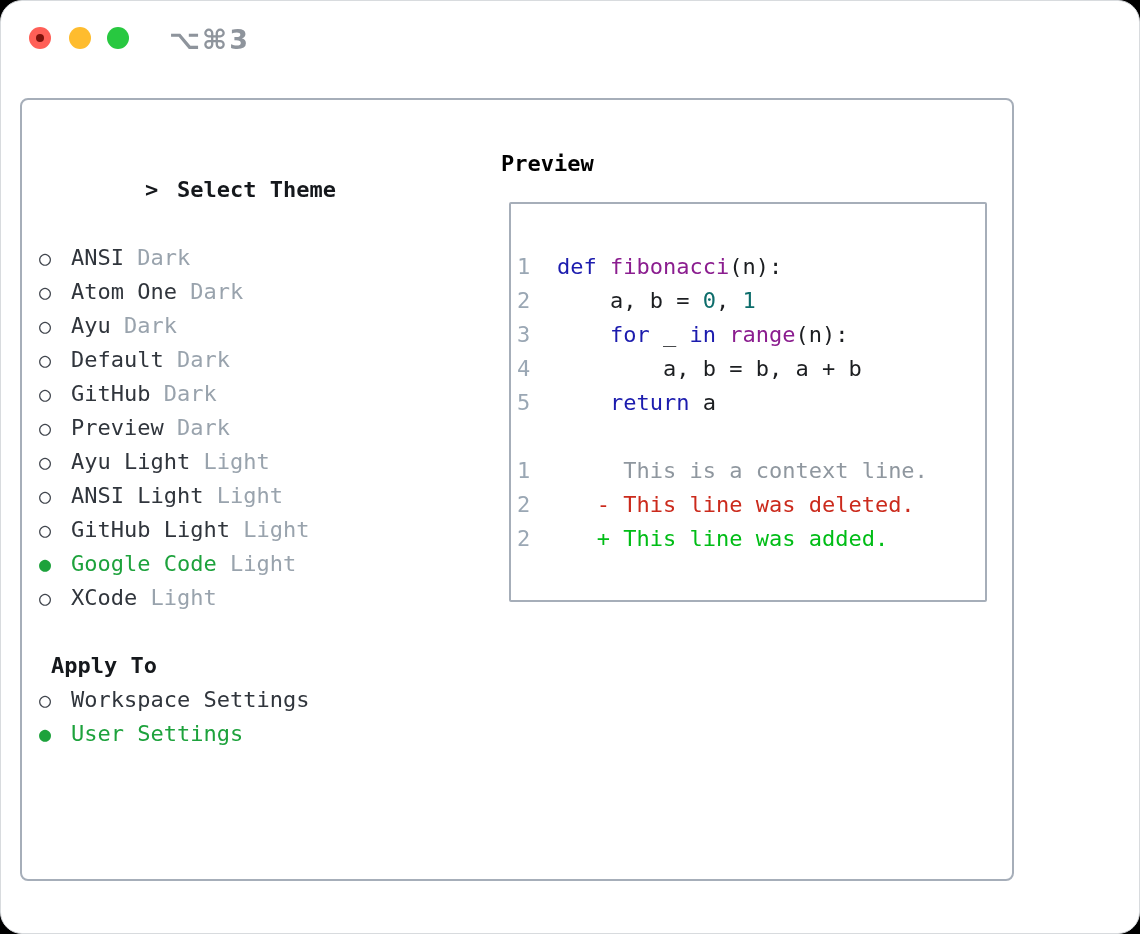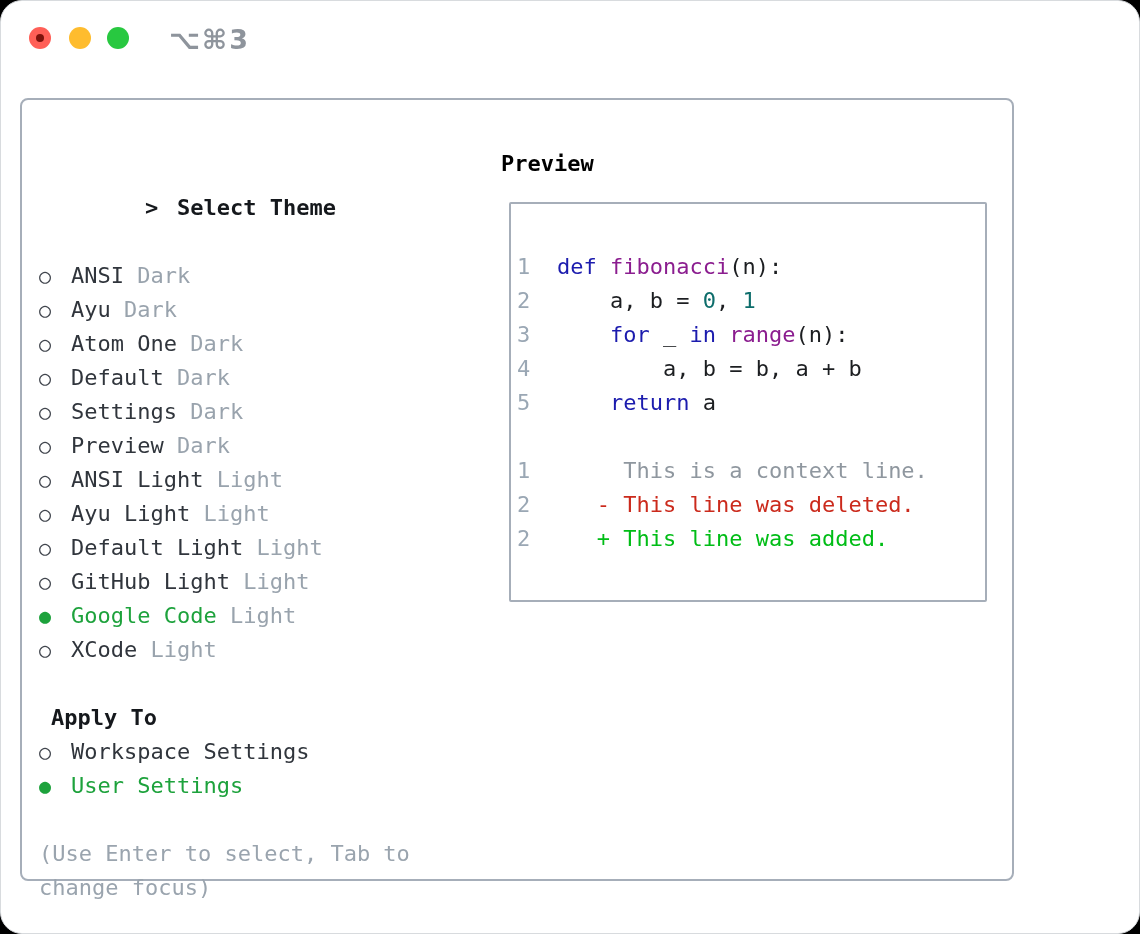--- a/index.html
+++ b/index.html
@@ -29,21 +29,21 @@
   .shortcut{
     position:absolute;left:168px;top:23px;
     font-family:"DejaVu Sans","Liberation Sans",sans-serif;
     font-size:27px;font-weight:600;color:#8e949c;letter-spacing:2px;
   }
   
   .main-box{
     position:absolute;left:19px;top:97px;width:994px;height:783px;
     border:2px solid #a6aeb9;border-radius:8px;box-sizing:border-box;
   }
-  .left-col{position:absolute;left:17px;top:57px;width:430px;}
+  .left-col{position:absolute;left:17px;top:39px;width:430px;}
   .row{min-height:34px;line-height:34px;font-size:22px;white-space:pre-wrap;}
   .row .marker{display:inline-block;width:14px;margin-right:18px;font-size:20px;color:#40454d;}
   .row.header{font-weight:700;color:#15181c;}
   .row .prompt{display:inline-block;width:14px;margin-right:18px;font-weight:700;color:#15181c;}
   .theme-name{color:#30353c;text-align:center;}
   .variant{color:#99a3ad;}
   .row.selected .marker,.row.selected .theme-name,.row.selected .opt-label{color:var(--green);}
   .opt-label{color:#30353c;}
   .apply-title{margin-left:12px;font-weight:700;color:#15181c;}
   .hint{color:#9aa4ae;}
@@ -84,40 +84,38 @@
   </div>
 
   <div class="main-box">
 
     <div class="left-col">
       <div class="row header">
         <span class="prompt">&gt;</span><span>Select Theme</span>
       </div>
       <div id="theme-list">
           <div class="row"><span class="marker">○</span><span class="theme-name">ANSI</span><span class="variant"> Dark</span></div>
+          <div class="row"><span class="marker">○</span><span class="theme-name">Atom One</span><span class="variant"> Dark</span></div>
           <div class="row"><span class="marker">○</span><span class="theme-name">Ayu</span><span class="variant"> Dark</span></div>
-          <div class="row"><span class="marker">○</span><span class="theme-name">Atom One</span><span class="variant"> Dark</span></div>
           <div class="row"><span class="marker">○</span><span class="theme-name">Default</span><span class="variant"> Dark</span></div>
-          <div class="row"><span class="marker">○</span><span class="theme-name">Settings</span><span class="variant"> Dark</span></div>
+          <div class="row"><span class="marker">○</span><span class="theme-name">GitHub</span><span class="variant"> Dark</span></div>
           <div class="row"><span class="marker">○</span><span class="theme-name">Preview</span><span class="variant"> Dark</span></div>
+          <div class="row"><span class="marker">○</span><span class="theme-name">Ayu Light</span><span class="variant"> Light</span></div>
           <div class="row"><span class="marker">○</span><span class="theme-name">ANSI Light</span><span class="variant"> Light</span></div>
-          <div class="row"><span class="marker">○</span><span class="theme-name">Ayu Light</span><span class="variant"> Light</span></div>
-          <div class="row"><span class="marker">○</span><span class="theme-name">Default Light</span><span class="variant"> Light</span></div>
           <div class="row"><span class="marker">○</span><span class="theme-name">GitHub Light</span><span class="variant"> Light</span></div>
           <div class="row selected"><span class="marker">●</span><span class="theme-name">Google Code</span><span class="variant"> Light</span></div>
           <div class="row"><span class="marker">○</span><span class="theme-name">XCode</span><span class="variant"> Light</span></div>
         </div>
       <div class="row spacer"> </div>
       <div class="row apply-title">Apply To</div>
       <div id="apply-list">
           <div class="row"><span class="marker">○</span><span class="opt-label">Workspace Settings</span></div>
           <div class="row selected"><span class="marker">●</span><span class="opt-label">User Settings</span></div>
         </div>
       <div class="row spacer"> </div>
-      <div class="row hint">(Use Enter to select, Tab to change focus)</div>
     </div>
 
     <div class="preview-title">Preview</div>
 
     <div class="preview-box">
       <div id="preview-lines">
           <div class="pline">
             <span class="ln">1</span>
             <span class="lc"><span class="tok-kw">def</span><span class="tok-pl"> </span><span class="tok-fn">fibonacci</span><span class="tok-pl">(n):</span></span>
           </div>

